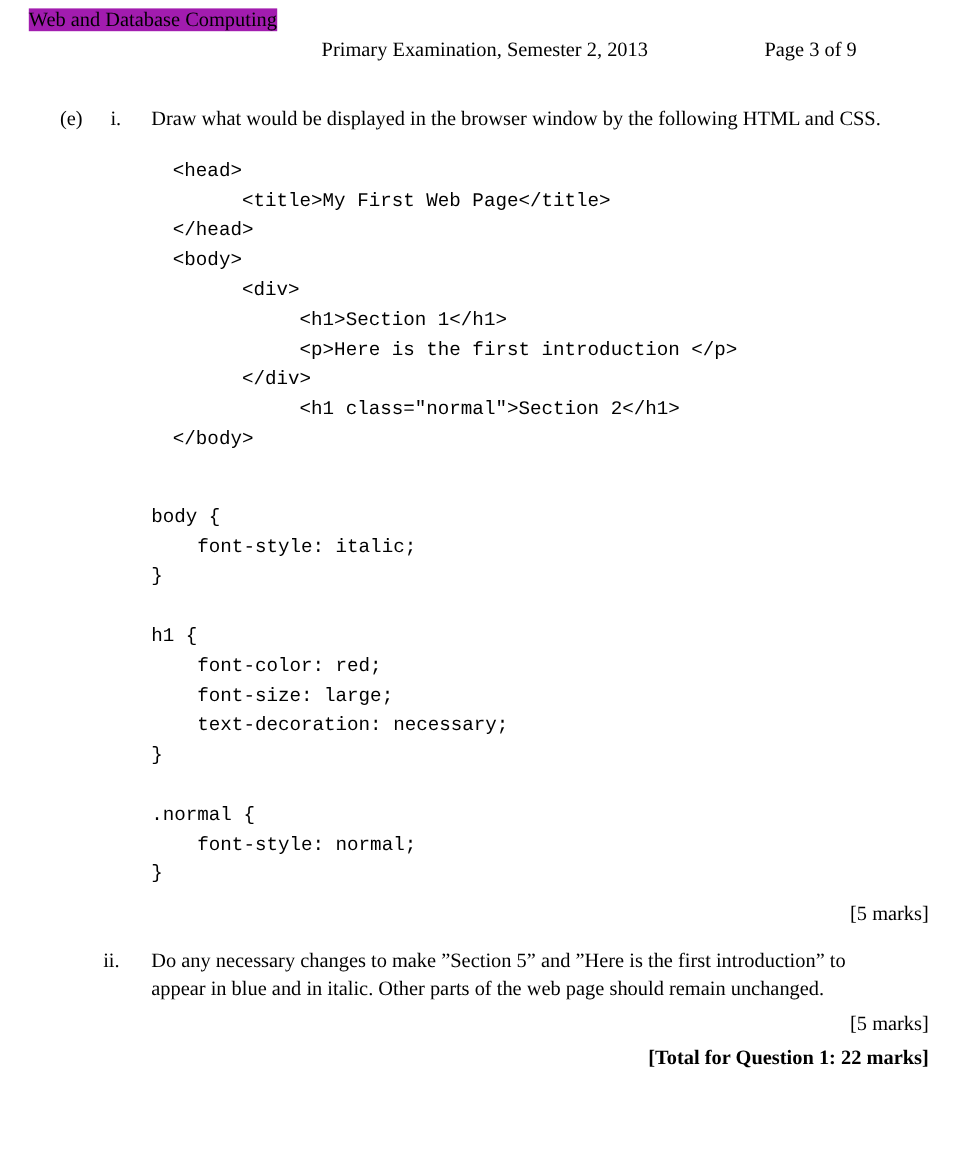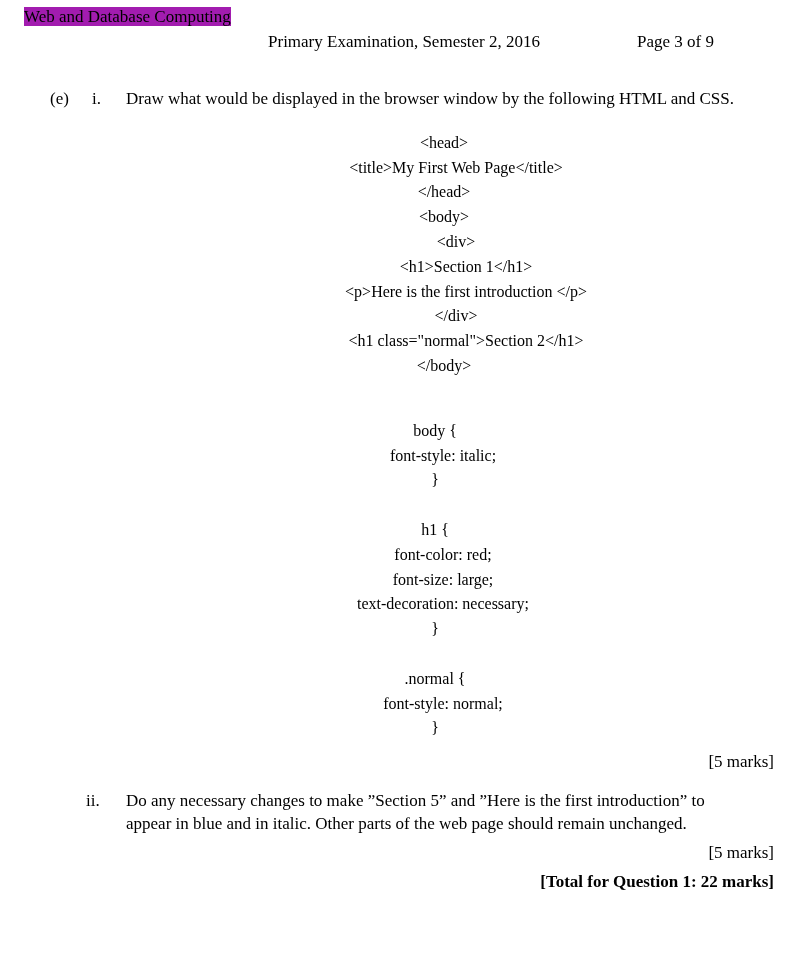--- a/index.html
+++ b/index.html
@@ -53,27 +53,26 @@
     top: 0;
   }
   .q-body {
     margin-left: 76px;
     margin-right: 40px;
   }
   .prompt {
     margin-bottom: 20px;
   }
   .code {
-    font-family: Liberation Serif, serif;
+    font-family: Liberation Mono, monospace;
     white-space: pre;
     font-size: 16px;
     line-height: 1.55;
     margin-left: 18px;
     margin-bottom: 10px;
-    text-align: center;
   }
   .marks {
     text-align: right;
     margin-right: 10px;
     margin-top: 6px;
     margin-bottom: 6px;
   }
   .total {
     font-weight: bold;
     text-align: right;
@@ -88,21 +87,21 @@
 </head>
 <body>
 
 <div class="page">
 
   <div>
     <span class="highlight header-title">Web and Database Computing</span>
   </div>
 
   <div class="header-sub">
-    <span class="center">Primary Examination, Semester 2, 2016</span>
+    <span class="center">Primary Examination, Semester 2, 2013</span>
     <span class="pgnum">Page 3 of 9</span>
   </div>
 
   <div class="question">
     <span class="q-label">(e)</span>
     <span class="sub-label">i.</span>
 
     <div class="q-body">
       <div class="prompt">Draw what would be displayed in the browser window by the following HTML and CSS.</div>
 

